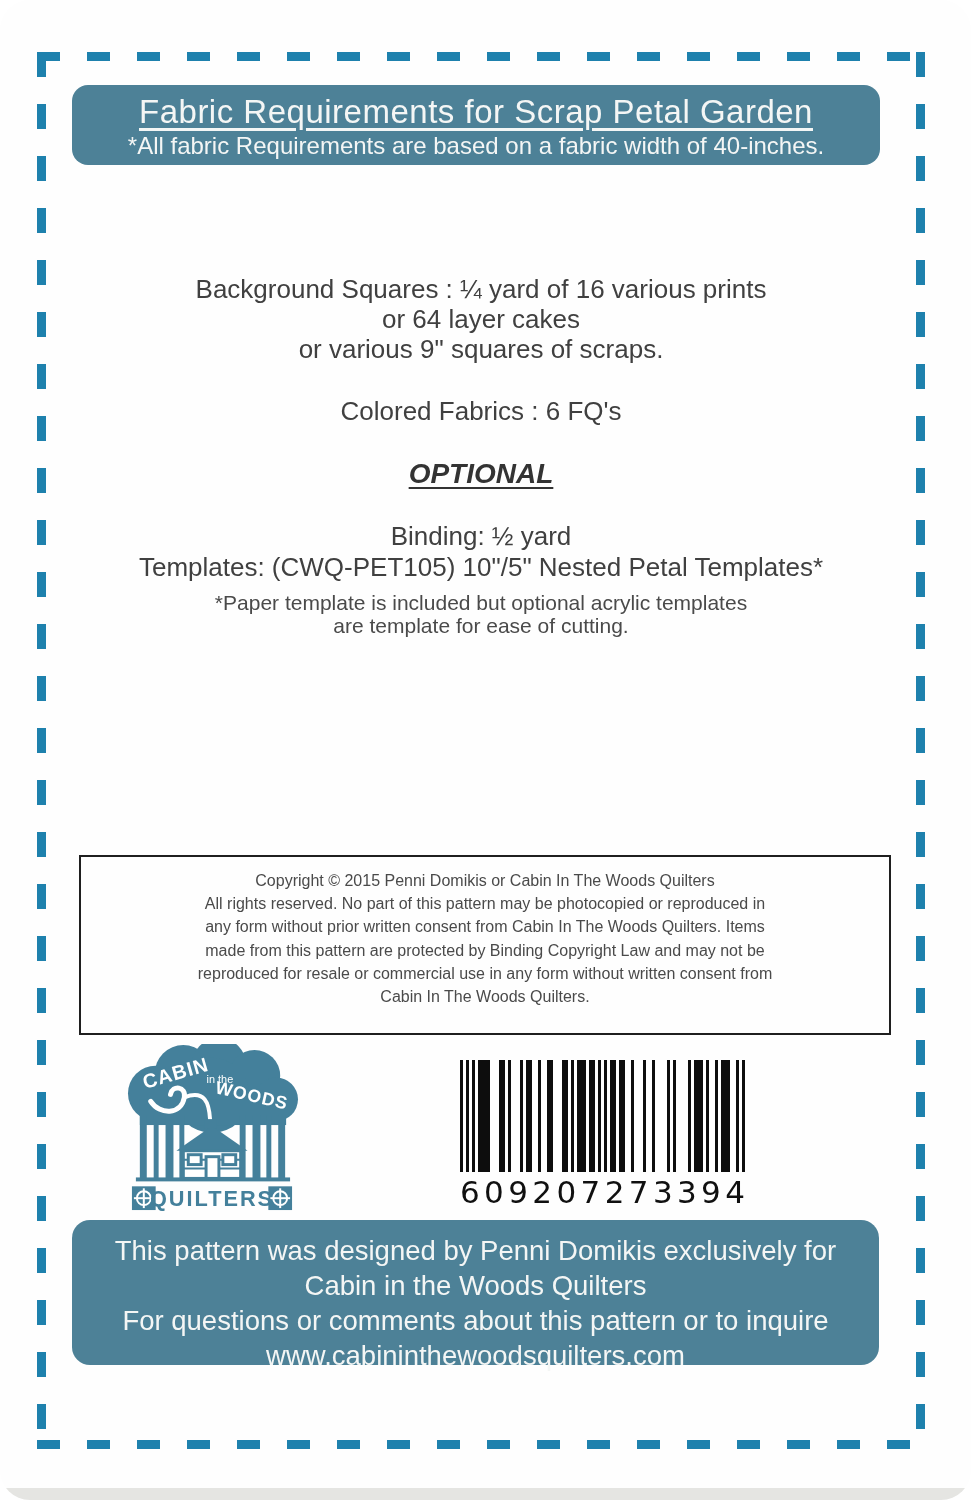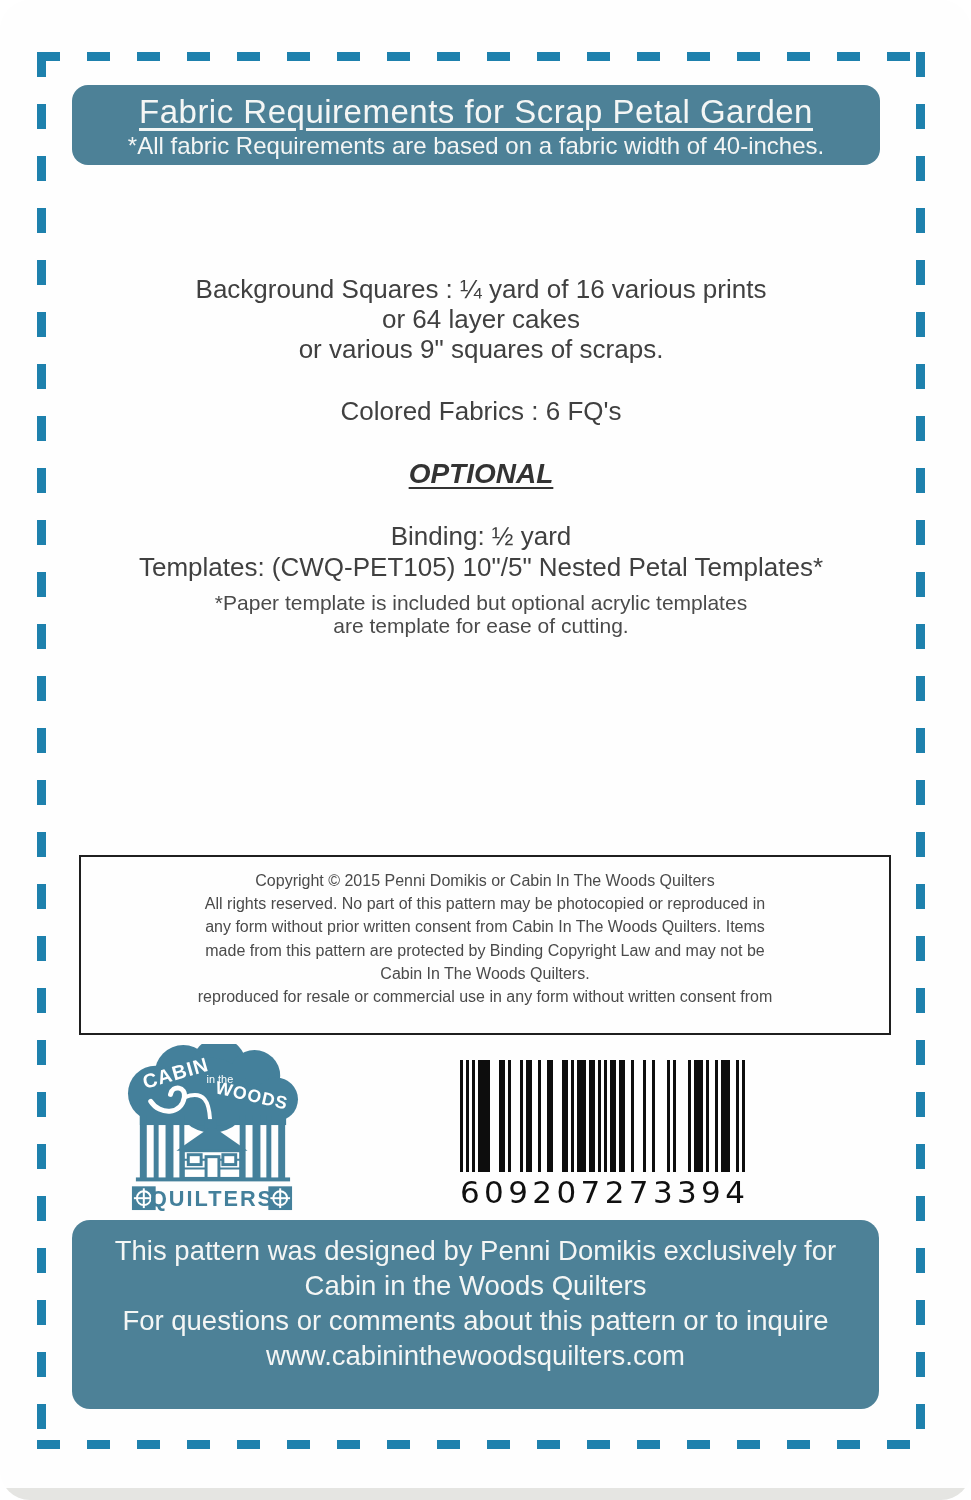--- a/index.html
+++ b/index.html
@@ -34,21 +34,21 @@
     border:2px solid #1f1f1f;text-align:center;padding-top:12px;
     font-size:16px;line-height:23.2px;color:#4a4a4a;overflow:hidden;
   }
   
   .logo{position:absolute;left:116px;top:1044px;width:192px;height:170px;}
   
   .barcode{position:absolute;left:460px;top:1060px;width:285px;text-align:center;}
   .barcode-bars{height:112px;font-size:0;white-space:nowrap;}
   .barcode-digits{display:flex;justify-content:space-between;margin-top:2px;font-size:31px;color:#101010;font-family:"DejaVu Sans",sans-serif;}
   
-  .footer-banner{left:72px;top:1220px;width:807px;height:189px;border-radius:18px;padding-top:13px;}
+  .footer-banner{left:72px;top:1220px;width:807px;height:145px;border-radius:18px;padding-top:13px;}
   .footer-line{font-size:27.5px;line-height:35px;}
   
   .scan-strip{position:absolute;left:0;bottom:0;width:100%;height:12px;background:#e5e5e2;}
 </style>
 </head>
 <body>
 
 <div class="page">
 
   <div class="dash dash-h" style="left:37px;top:52px;width:888px;"></div>
@@ -80,22 +80,22 @@
         <div class="">are template for ease of cutting.</div>
       </div>
   </div>
 
   <div class="copyright-box">
     <div>
         <div class="">Copyright © 2015 Penni Domikis or Cabin In The Woods Quilters</div>
         <div class="">All rights reserved. No part of this pattern may be photocopied or reproduced in</div>
         <div class="">any form without prior written consent from Cabin In The Woods Quilters.  Items</div>
         <div class="">made from this pattern are protected by Binding Copyright Law and may not be</div>
+        <div class="">reproduced for resale or commercial use in any form without written consent from</div>
         <div class="">Cabin In The Woods Quilters.</div>
-        <div class="">reproduced for resale or commercial use in any form without written consent from</div>
       </div>
   </div>
 
   <div class="logo">
     <svg viewBox="0 0 190 172" width="192" height="170">
       <g fill="#44809b">
         <circle cx="38" cy="50" r="28"></circle>
         <circle cx="66" cy="30" r="29"></circle>
         <circle cx="102" cy="22" r="28"></circle>
         <circle cx="138" cy="32" r="26"></circle>

